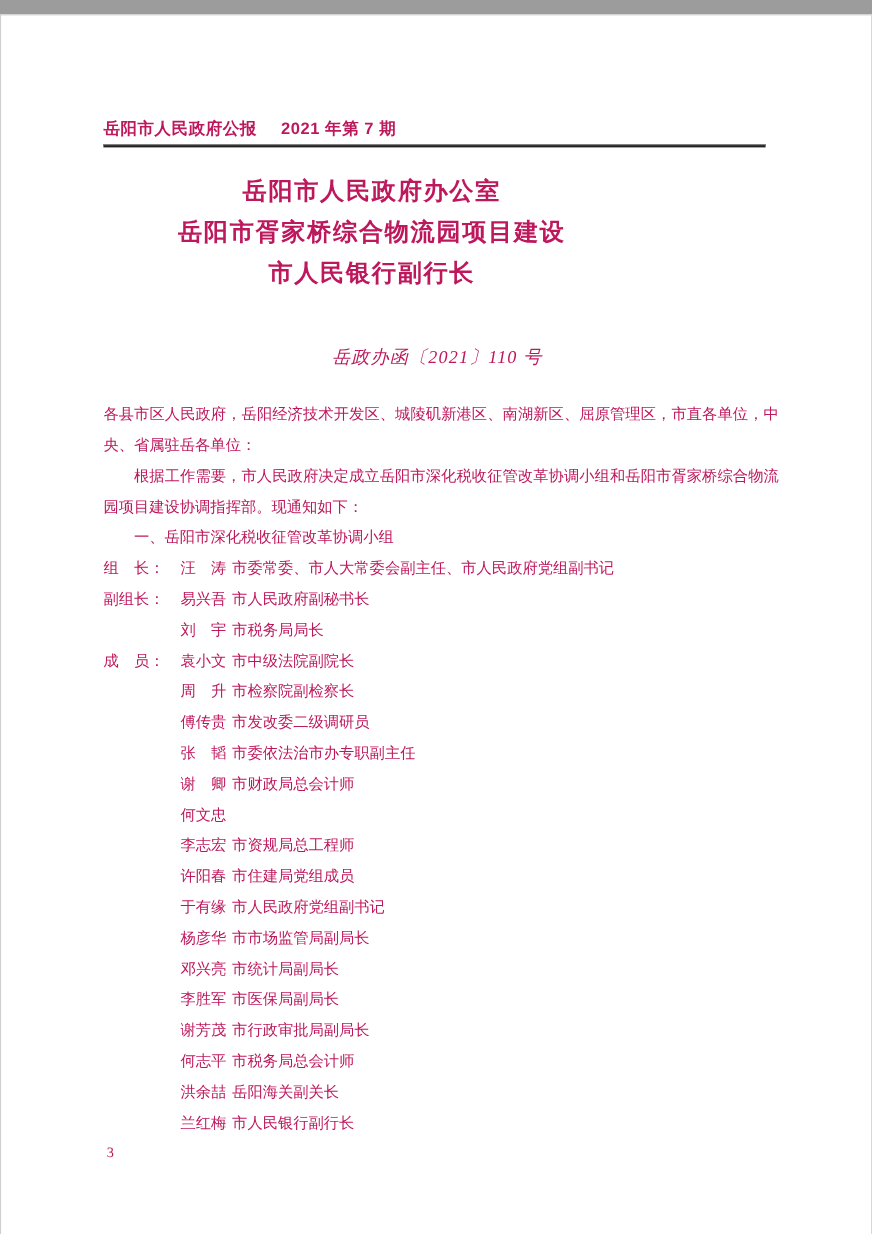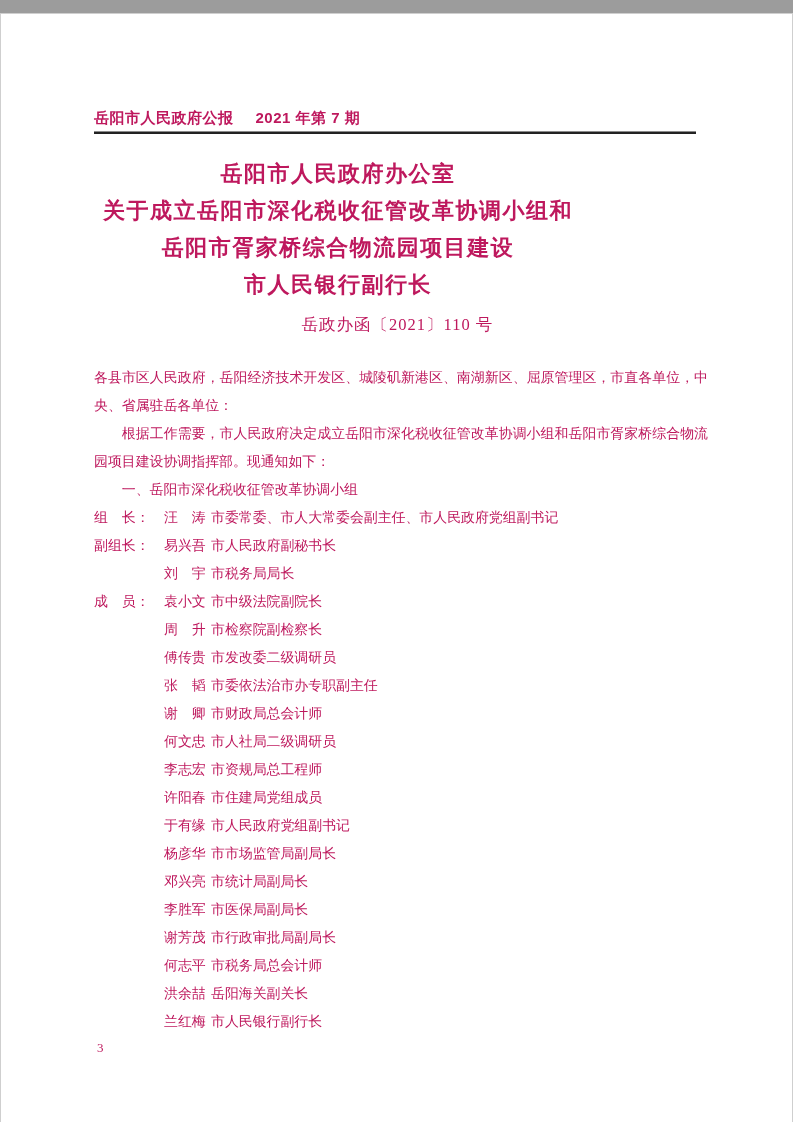--- a/index.html
+++ b/index.html
@@ -27,21 +27,21 @@
   }
   .title-block {
     position: absolute; left: 0; top: 141px; width: 674px;
     text-align: center;
     font-size: 22px; font-weight: bold; line-height: 37px;
     letter-spacing: 1.5px;
   }
   .doc-number {
     position: absolute; left: 0; top: 297px; width: 793px;
     text-align: center;
-    font-size: 16.5px; line-height: 28px;
+    font-size: 16.5px; font-style: italic; line-height: 28px;
     letter-spacing: 1px;
   }
   .body-block {
     position: absolute; left: 93px; top: 350px; width: 614px;
     font-size: 13.9px; line-height: 28px;
     text-align: justify;
   }
   .body-block p { margin: 0; }
   .indent { text-indent: 2em; }
   .roster-row { display: flex; }
@@ -59,21 +59,20 @@
 <div class="page">
 
   <div class="running-header">
     <span class="gazette">岳阳市人民政府公报</span><span class="issue">2021 年第 7 期</span>
   </div>
 
   <div class="header-rule"></div>
 
   <div class="title-block">
     <div>岳阳市人民政府办公室</div>
-    <div>关于成立岳阳市深化税收征管改革协调小组和</div>
     <div>岳阳市胥家桥综合物流园项目建设</div>
     <div>市人民银行副行长</div>
   </div>
 
   <div class="doc-number">岳政办函〔2021〕110 号</div>
 
   <div class="body-block">
     <p>各县市区人民政府，岳阳经济技术开发区、城陵矶新港区、南湖新区、屈原管理区，市直各单位，中央、省属驻岳各单位：</p>
     <p class="indent">根据工作需要，市人民政府决定成立岳阳市深化税收征管改革协调小组和岳阳市胥家桥综合物流园项目建设协调指挥部。现通知如下：</p>
     <p class="indent">一、岳阳市深化税收征管改革协调小组</p>
@@ -114,21 +113,20 @@
     <span class="roster-position">市委依法治市办专职副主任</span>
   </div>
         <div class="roster-row">
     <span class="roster-role"></span>
     <span class="roster-name">谢　卿</span>
     <span class="roster-position">市财政局总会计师</span>
   </div>
         <div class="roster-row">
     <span class="roster-role"></span>
     <span class="roster-name">何文忠</span>
-    <span class="roster-position">市人社局二级调研员</span>
   </div>
         <div class="roster-row">
     <span class="roster-role"></span>
     <span class="roster-name">李志宏</span>
     <span class="roster-position">市资规局总工程师</span>
   </div>
         <div class="roster-row">
     <span class="roster-role"></span>
     <span class="roster-name">许阳春</span>
     <span class="roster-position">市住建局党组成员</span>

